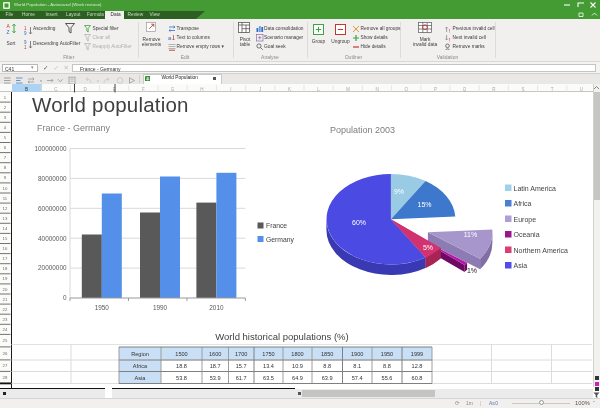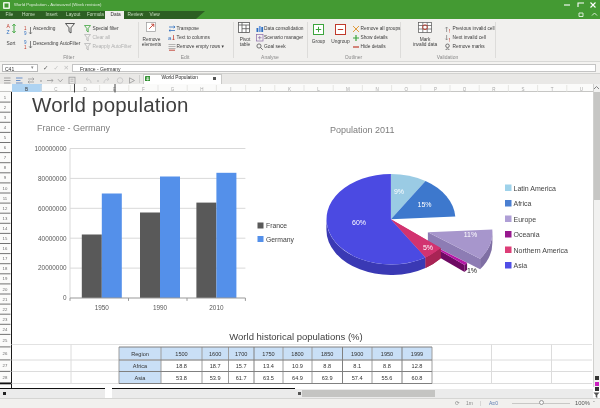--- a/index.html
+++ b/index.html
@@ -330,21 +330,21 @@
       <text x="5" y="275.2" text-anchor="middle" font-size="4.3" fill="#6a6a6a">27</text>
       <line x1="0" y1="279.4" x2="10.5" y2="279.4" stroke="#4f4f4f" stroke-width="0.8"></line>
       <text x="5" y="287.0" text-anchor="middle" font-size="4.3" fill="#6a6a6a">28</text>
       <line x1="0" y1="291.4" x2="10.5" y2="291.4" stroke="#4f4f4f" stroke-width="0.8"></line>
       <rect x="0" y="290.5" width="11" height="1.8" fill="#111"></rect>
     </svg>
   </div>
 <div id="content">
     <div class="abs" style="left:32px;top:93px;font-size:20.5px;color:#3f3f3f;letter-spacing:0.2px;">World population</div>
 <div class="abs" style="left:37px;top:122.5px;font-size:9px;color:#7d7d7d;">France - Germany</div>
-<div class="abs" style="left:330px;top:124.5px;font-size:9px;color:#7d7d7d;">Population 2011</div>
+<div class="abs" style="left:330px;top:124.5px;font-size:9px;color:#7d7d7d;">Population 2003</div>
 <svg class="abs" width="600" height="408" viewBox="0 0 600 408" style="left:0;top:0;">
       <line x1="70" y1="148.50" x2="245.4" y2="148.50" stroke="#d9d9d9" stroke-width="1"></line>
       <line x1="70" y1="178.40" x2="245.4" y2="178.40" stroke="#d9d9d9" stroke-width="1"></line>
       <line x1="70" y1="208.30" x2="245.4" y2="208.30" stroke="#d9d9d9" stroke-width="1"></line>
       <line x1="70" y1="238.20" x2="245.4" y2="238.20" stroke="#d9d9d9" stroke-width="1"></line>
       <line x1="70" y1="268.10" x2="245.4" y2="268.10" stroke="#d9d9d9" stroke-width="1"></line>
       <line x1="70" y1="148.5" x2="70" y2="298" stroke="#d9d9d9" stroke-width="1"></line>
       <rect x="81.8" y="234.5" width="20" height="63.5" fill="#595959"></rect>
       <rect x="101.8" y="193.5" width="20" height="104.5" fill="#5490ea"></rect>
       <rect x="140.0" y="212.5" width="20" height="85.5" fill="#595959"></rect>
@@ -395,21 +395,21 @@
       <text x="513.5" y="206.0" font-size="7" fill="#444">Africa</text>
       <rect x="505" y="215.5" width="6.5" height="6.5" fill="#af9fd6"></rect>
       <text x="513.5" y="221.5" font-size="7" fill="#444">Europe</text>
       <rect x="505" y="231.0" width="6.5" height="6.5" fill="#97188e"></rect>
       <text x="513.5" y="237.0" font-size="7" fill="#444">Oceania</text>
       <rect x="505" y="246.5" width="6.5" height="6.5" fill="#dd3d77"></rect>
       <text x="513.5" y="252.5" font-size="7" fill="#444">Northern America</text>
       <rect x="505" y="262.0" width="6.5" height="6.5" fill="#504ee6"></rect>
       <text x="513.5" y="268.0" font-size="7" fill="#444">Asia</text>
     </svg>
-<div class="abs" style="left:146px;top:330.5px;width:300px;text-align:center;font-size:9.5px;color:#3f3f3f;">World historical populations (%)</div>
+<div class="abs" style="left:132px;top:330.5px;width:300px;text-align:center;font-size:9.5px;color:#3f3f3f;">World historical populations (%)</div>
 <svg class="abs" width="600" height="408" viewBox="0 0 600 408" style="left:0;top:0;">
       <rect x="119" y="347" width="313" height="13" fill="#c9dff6"></rect>
       <rect x="119" y="360" width="42" height="23.5" fill="#c9dff6"></rect>
       <line x1="11.5" y1="344.5" x2="592" y2="344.5" stroke="#e2e2e2" stroke-width="1"></line>
       <line x1="11.5" y1="360" x2="592" y2="360" stroke="#dcdcdc" stroke-width="1"></line>
       <line x1="11.5" y1="371.5" x2="592" y2="371.5" stroke="#dcdcdc" stroke-width="1"></line>
       <line x1="11.5" y1="383.5" x2="592" y2="383.5" stroke="#dcdcdc" stroke-width="1"></line>
       <line x1="71" y1="344.5" x2="71" y2="383.5" stroke="#dcdcdc" stroke-width="1"></line>
       <line x1="491.5" y1="344.5" x2="491.5" y2="383.5" stroke="#dcdcdc" stroke-width="1"></line>
       <line x1="551.5" y1="344.5" x2="551.5" y2="383.5" stroke="#dcdcdc" stroke-width="1"></line>

